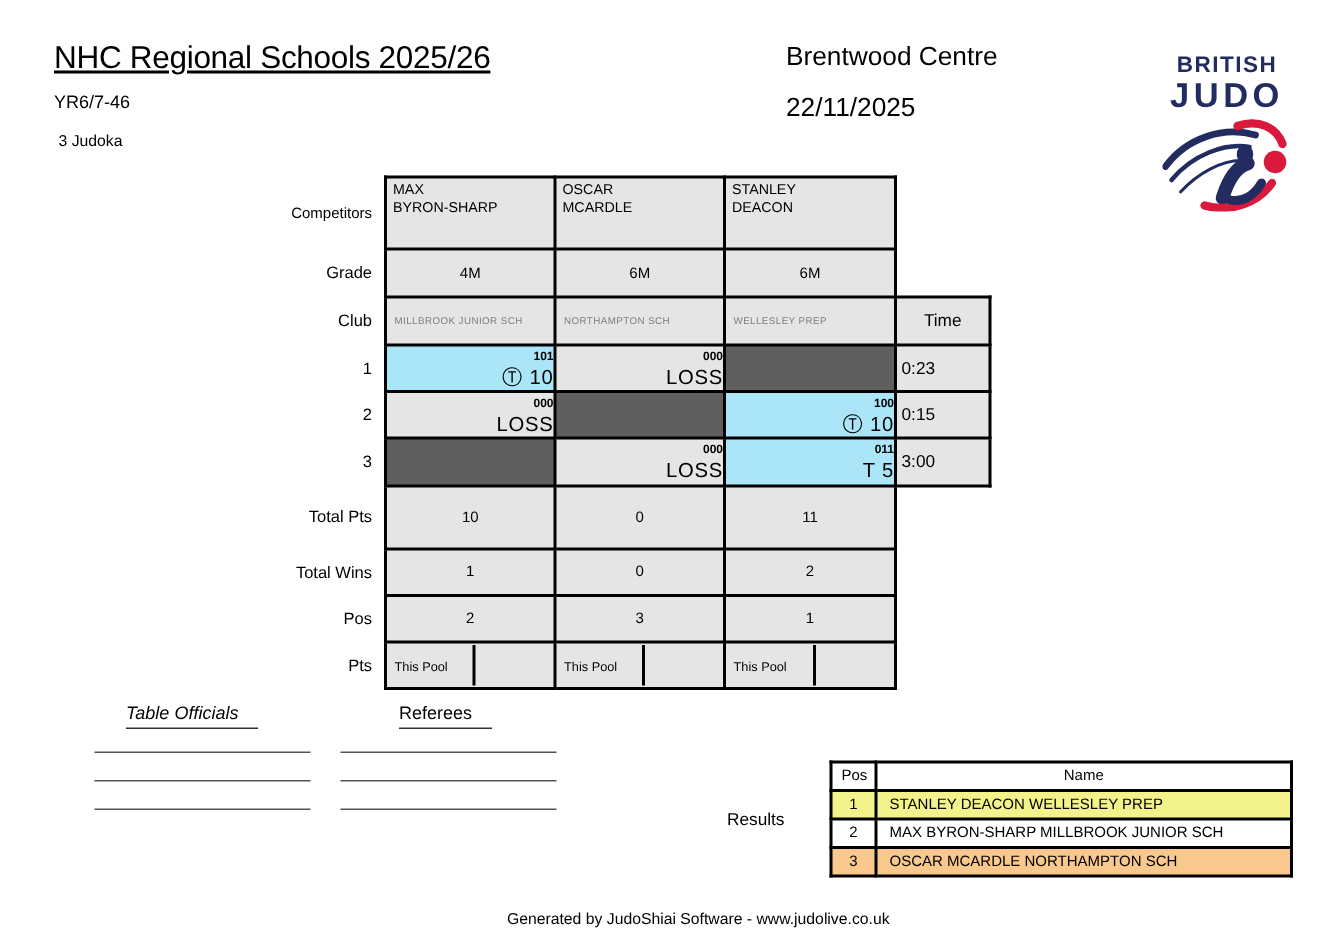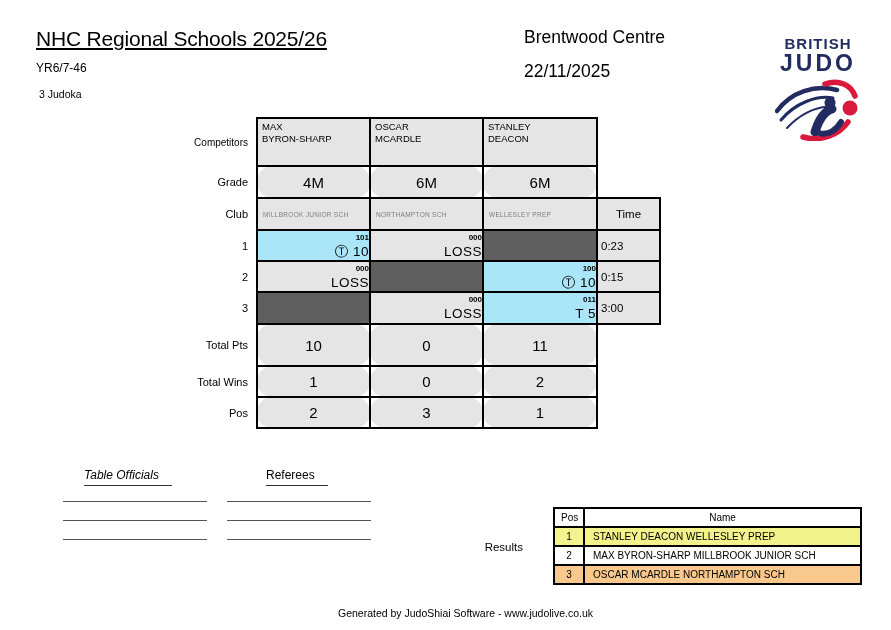--- a/index.html
+++ b/index.html
@@ -20,21 +20,21 @@
   .logo-l2 { font-size:23px; font-weight:700; letter-spacing:3px; line-height:23px; }
   .logo-fig { margin-top:2px; }
   
   table.pool { position:absolute; left:190px; top:117px; border-collapse:collapse; table-layout:fixed; }
   table.pool td { padding:0; vertical-align:middle; }
   .pool .lbl   { border:none; text-align:right; padding-right:8px; font-size:11px; background:transparent; }
   .pool .lbl.sm{ font-size:10px; }
   .pool .cell  { border:2px solid #000; background:#e5e5e5; }
   .pool .ghost { border:none; background:transparent; }
   .pool .namecell { vertical-align:top; text-align:left; padding:2px 0 0 4px; font-size:9.5px; line-height:12px; }
-  .pool .gradecell, .pool .totcell { text-align:center; font-size:15px;border-radius:15px; }
+  .pool .gradecell, .pool .totcell { text-align:center; font-size:10px; }
   .pool .clubcell { text-align:left; padding-left:5px; font-size:6.5px; color:#7e7e7e; letter-spacing:0.3px; }
   .pool .timehead { text-align:center; font-size:11.5px; }
   .pool .timecell { text-align:left; padding-left:3px; font-size:11.5px; }
   .pool .scorecell { text-align:right; }
   .pool .code { font-size:8px; font-weight:700; line-height:11px; }
   .pool .scoreval { font-size:13.5px; line-height:17px; letter-spacing:0.5px; }
   .pool .ptscell { vertical-align:middle; }
   .pool-split { display:flex; height:27px; }
   .pool-split .half { flex:1; }
   .pool-split .half.left { border-right:2px solid #000; display:flex; align-items:center; padding-left:5px; font-size:8.5px; }
@@ -175,20 +175,42 @@
       <td class="cell totcell">2</td>
       <td class="ghost"></td>
     </tr>
     <tr style="height:31px">
       <td class="lbl">Pos</td>
       <td class="cell totcell">2</td>
       <td class="cell totcell">3</td>
       <td class="cell totcell">1</td>
       <td class="ghost"></td>
     </tr>
+    <tr style="height:31px">
+      <td class="lbl">Pts</td>
+      <td class="cell ptscell">
+        <div class="pool-split">
+          <div class="half left">This Pool</div>
+          <div class="half right"></div>
+        </div>
+      </td>
+      <td class="cell ptscell">
+        <div class="pool-split">
+          <div class="half left">This Pool</div>
+          <div class="half right"></div>
+        </div>
+      </td>
+      <td class="cell ptscell">
+        <div class="pool-split">
+          <div class="half left">This Pool</div>
+          <div class="half right"></div>
+        </div>
+      </td>
+      <td class="ghost"></td>
+    </tr>
   </tbody>
     </table>
 
   <div class="off-head to">Table Officials</div>
   <div class="off-head rf">Referees</div>
   <div class="sig-line" style="left:63px;  top:501px;"></div>
   <div class="sig-line" style="left:63px;  top:520px;"></div>
   <div class="sig-line" style="left:63px;  top:539px;"></div>
   <div class="sig-line" style="left:227px; top:501px;"></div>
   <div class="sig-line" style="left:227px; top:520px;"></div>

